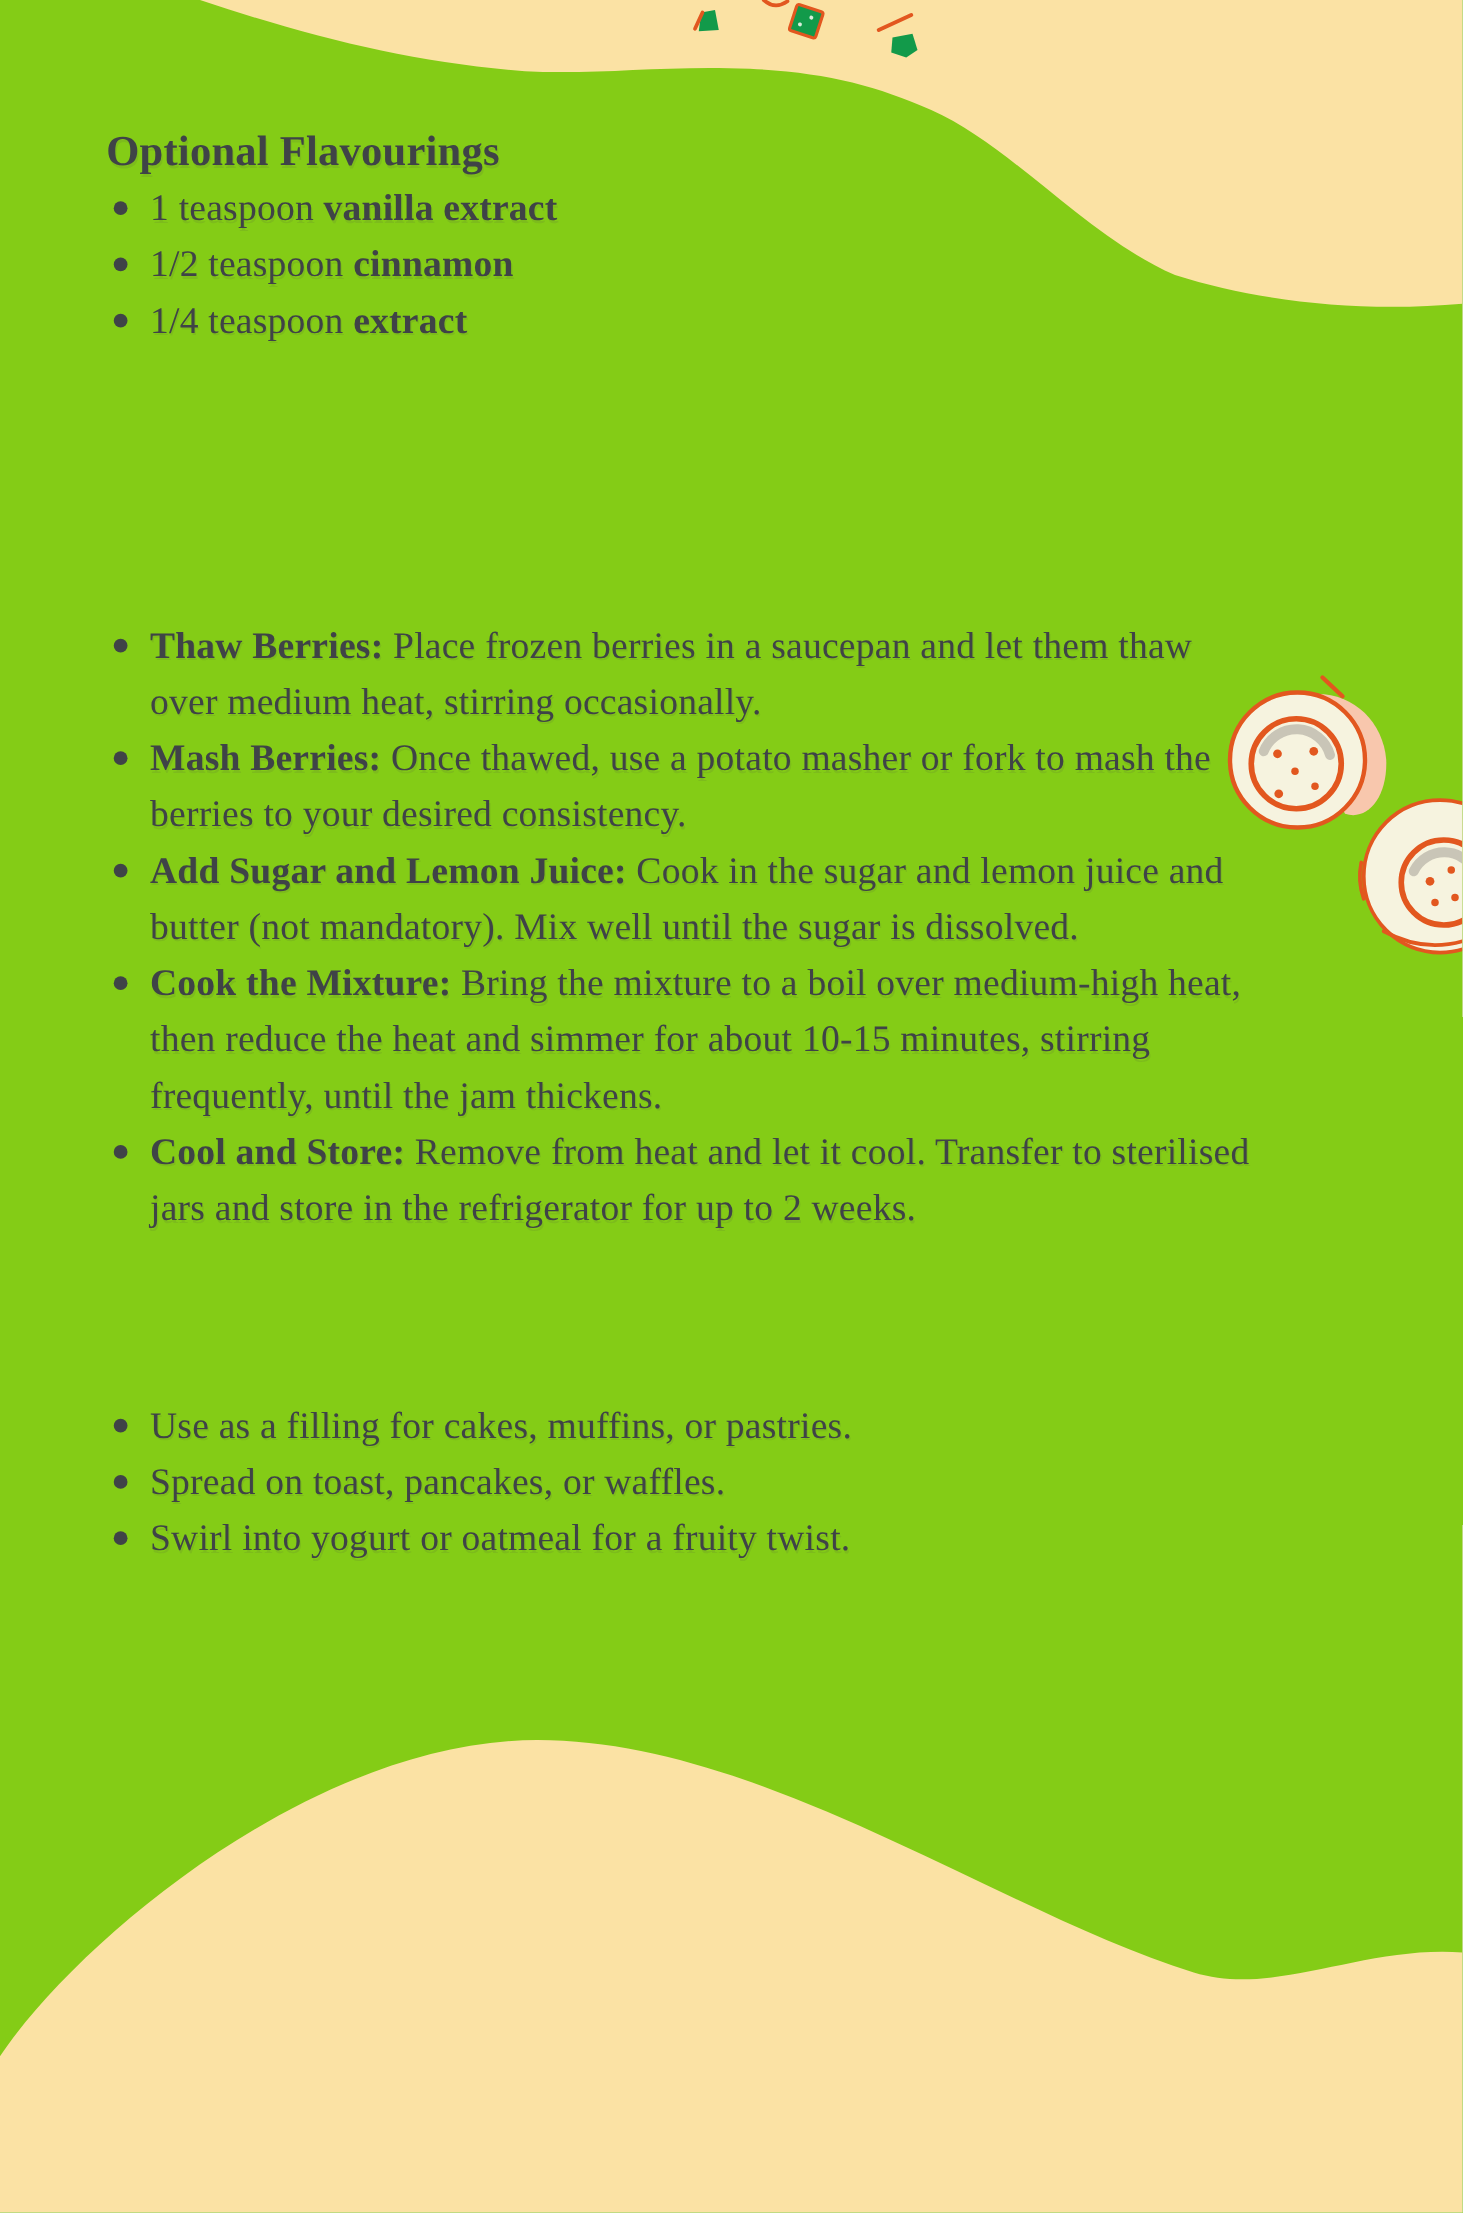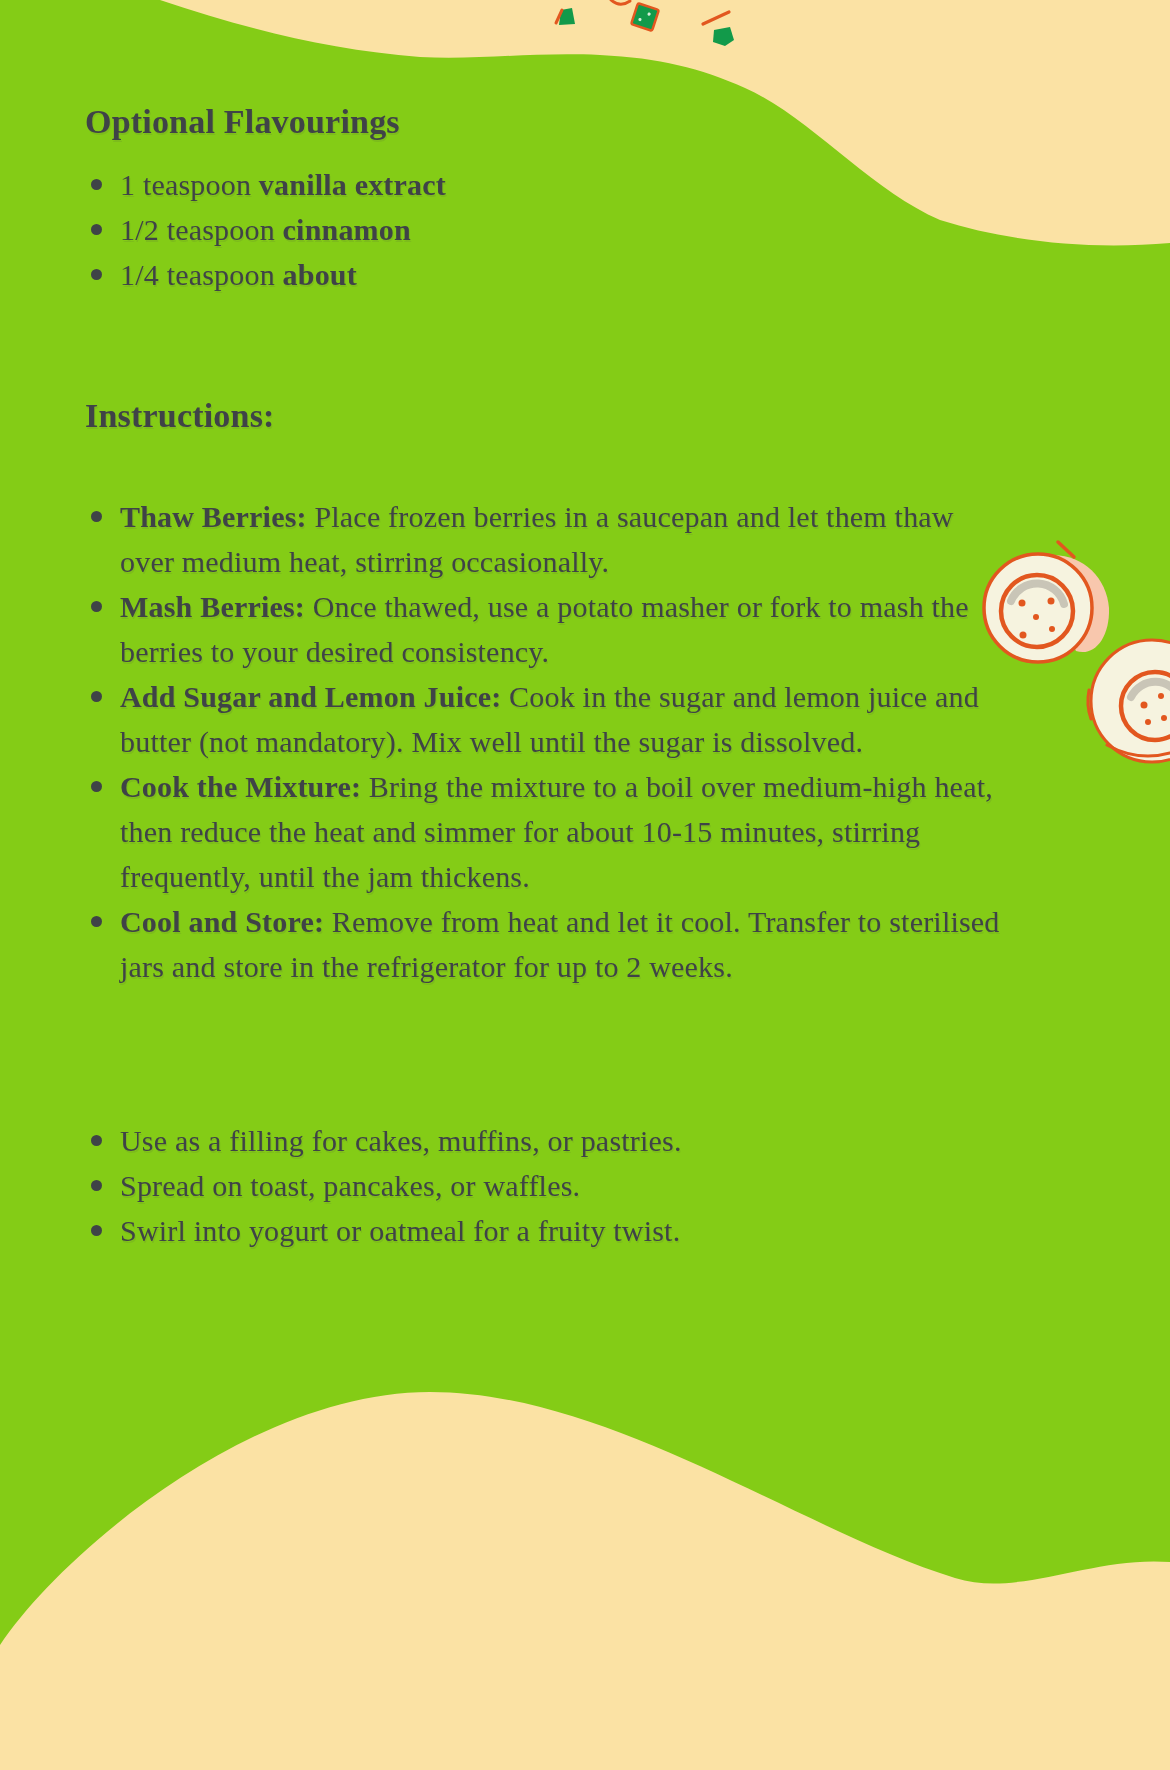--- a/index.html
+++ b/index.html
@@ -95,27 +95,26 @@
     <circle cx="1144" cy="705" r="3.5" fill="#e2571f"></circle>
     <circle cx="1161" cy="696" r="3" fill="#e2571f"></circle>
     <circle cx="1164" cy="718" r="3" fill="#e2571f"></circle>
     <circle cx="1148" cy="722" r="3" fill="#e2571f"></circle>
     <path d="M1089,690 Q1086,705 1091,719" fill="none" stroke="#e2571f" stroke-width="3" stroke-linecap="round"></path>
     <path d="M1107,745 Q1138,762 1170,753" fill="none" stroke="#e2571f" stroke-width="3" stroke-linecap="round"></path>
   </svg>
 
   <div class="heading" style="top:101px;">Optional Flavourings</div>
 
-  <ul class="rlist" style="top:162px;">
+  <ul class="rlist" style="top:144px;">
     <li><span>1 teaspoon </span><b>vanilla extract</b></li>
     <li><span>1/2 teaspoon </span><b>cinnamon</b></li>
-    <li><span>1/4 teaspoon </span><b>about</b></li>
+    <li><span>1/4 teaspoon </span><b>extract</b></li>
   </ul>
 
-  <div class="heading" style="top:395px;">Instructions:</div>
 
   <ul class="rlist" style="top:450px;margin-top:44px;">
     <li><b>Thaw Berries:</b><span> Place frozen berries in a saucepan and let them thaw over medium heat, stirring occasionally.</span></li>
     <li><b>Mash Berries:</b><span> Once thawed, use a potato masher or fork to mash the berries to your desired consistency.</span></li>
     <li><b>Add Sugar and Lemon Juice:</b><span> Cook in the sugar and lemon juice and butter (not mandatory). Mix well until the sugar is dissolved.</span></li>
     <li><b>Cook the Mixture:</b><span> Bring the mixture to a boil over medium-high heat, then reduce the heat and simmer for about 10-15 minutes, stirring frequently, until the jam thickens.</span></li>
     <li><b>Cool and Store:</b><span> Remove from heat and let it cool. Transfer to sterilised jars and store in the refrigerator for up to 2 weeks.</span></li>
   </ul>
 
 

